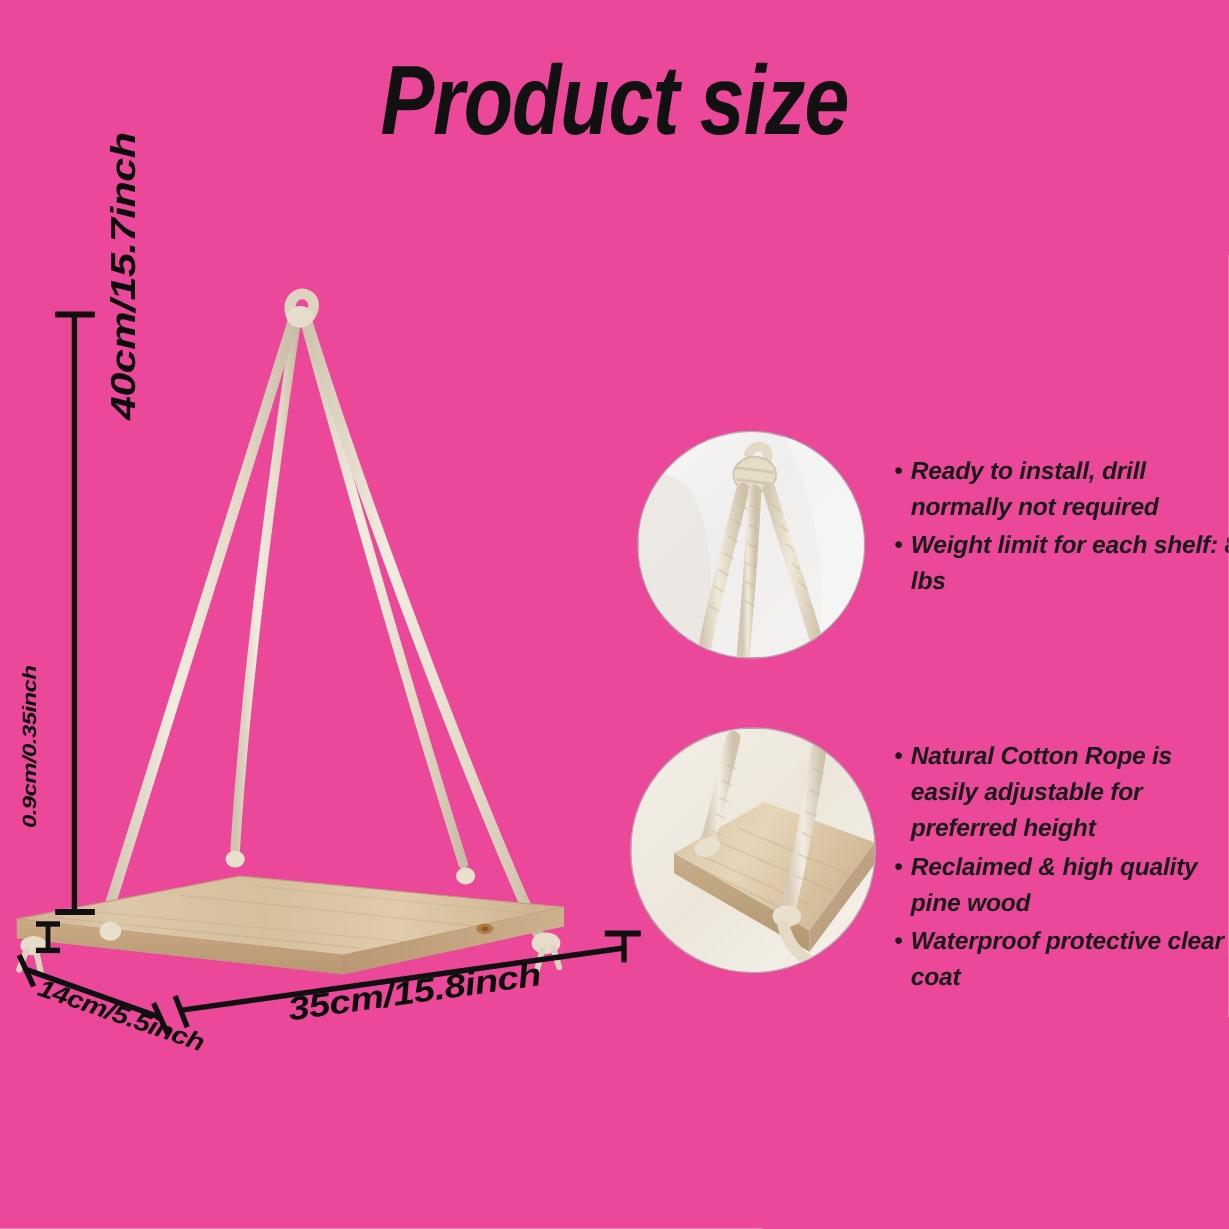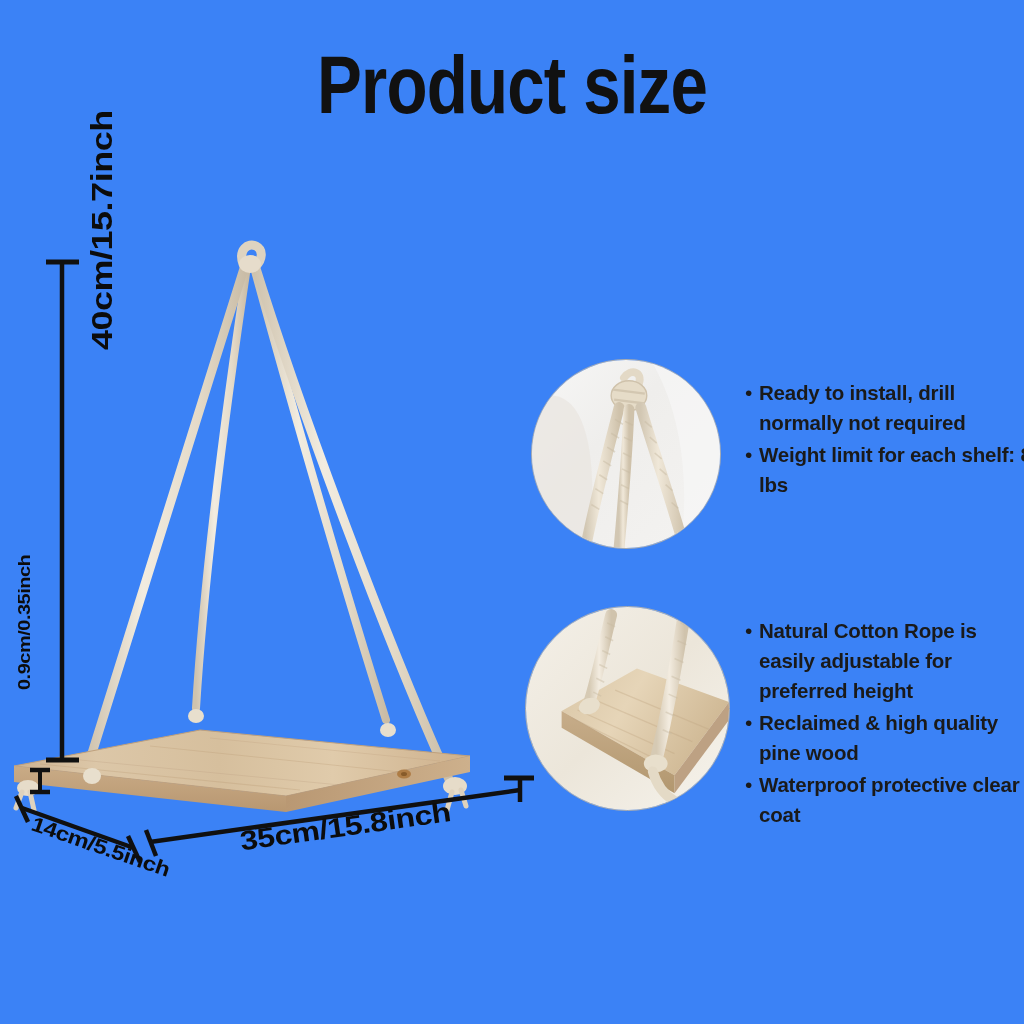--- a/index.html
+++ b/index.html
@@ -11,22 +11,23 @@
     height: 1024px;
     background: #fffdfb;
     font-family: "Liberation Sans", sans-serif;
     overflow: hidden;
     position: relative;
   }
   #page {
     position: relative;
     width: 1024px;
     height: 1024px;
-    background: #3b82f6;
+    background: #ec4899;
     overflow: hidden;
+    font-style: italic;
   }
 
   
   #title {
     position: absolute;
     top: 44px;
     left: 0;
     width: 1024px;
     text-align: center;
     font-family: "Liberation Sans", sans-serif;

